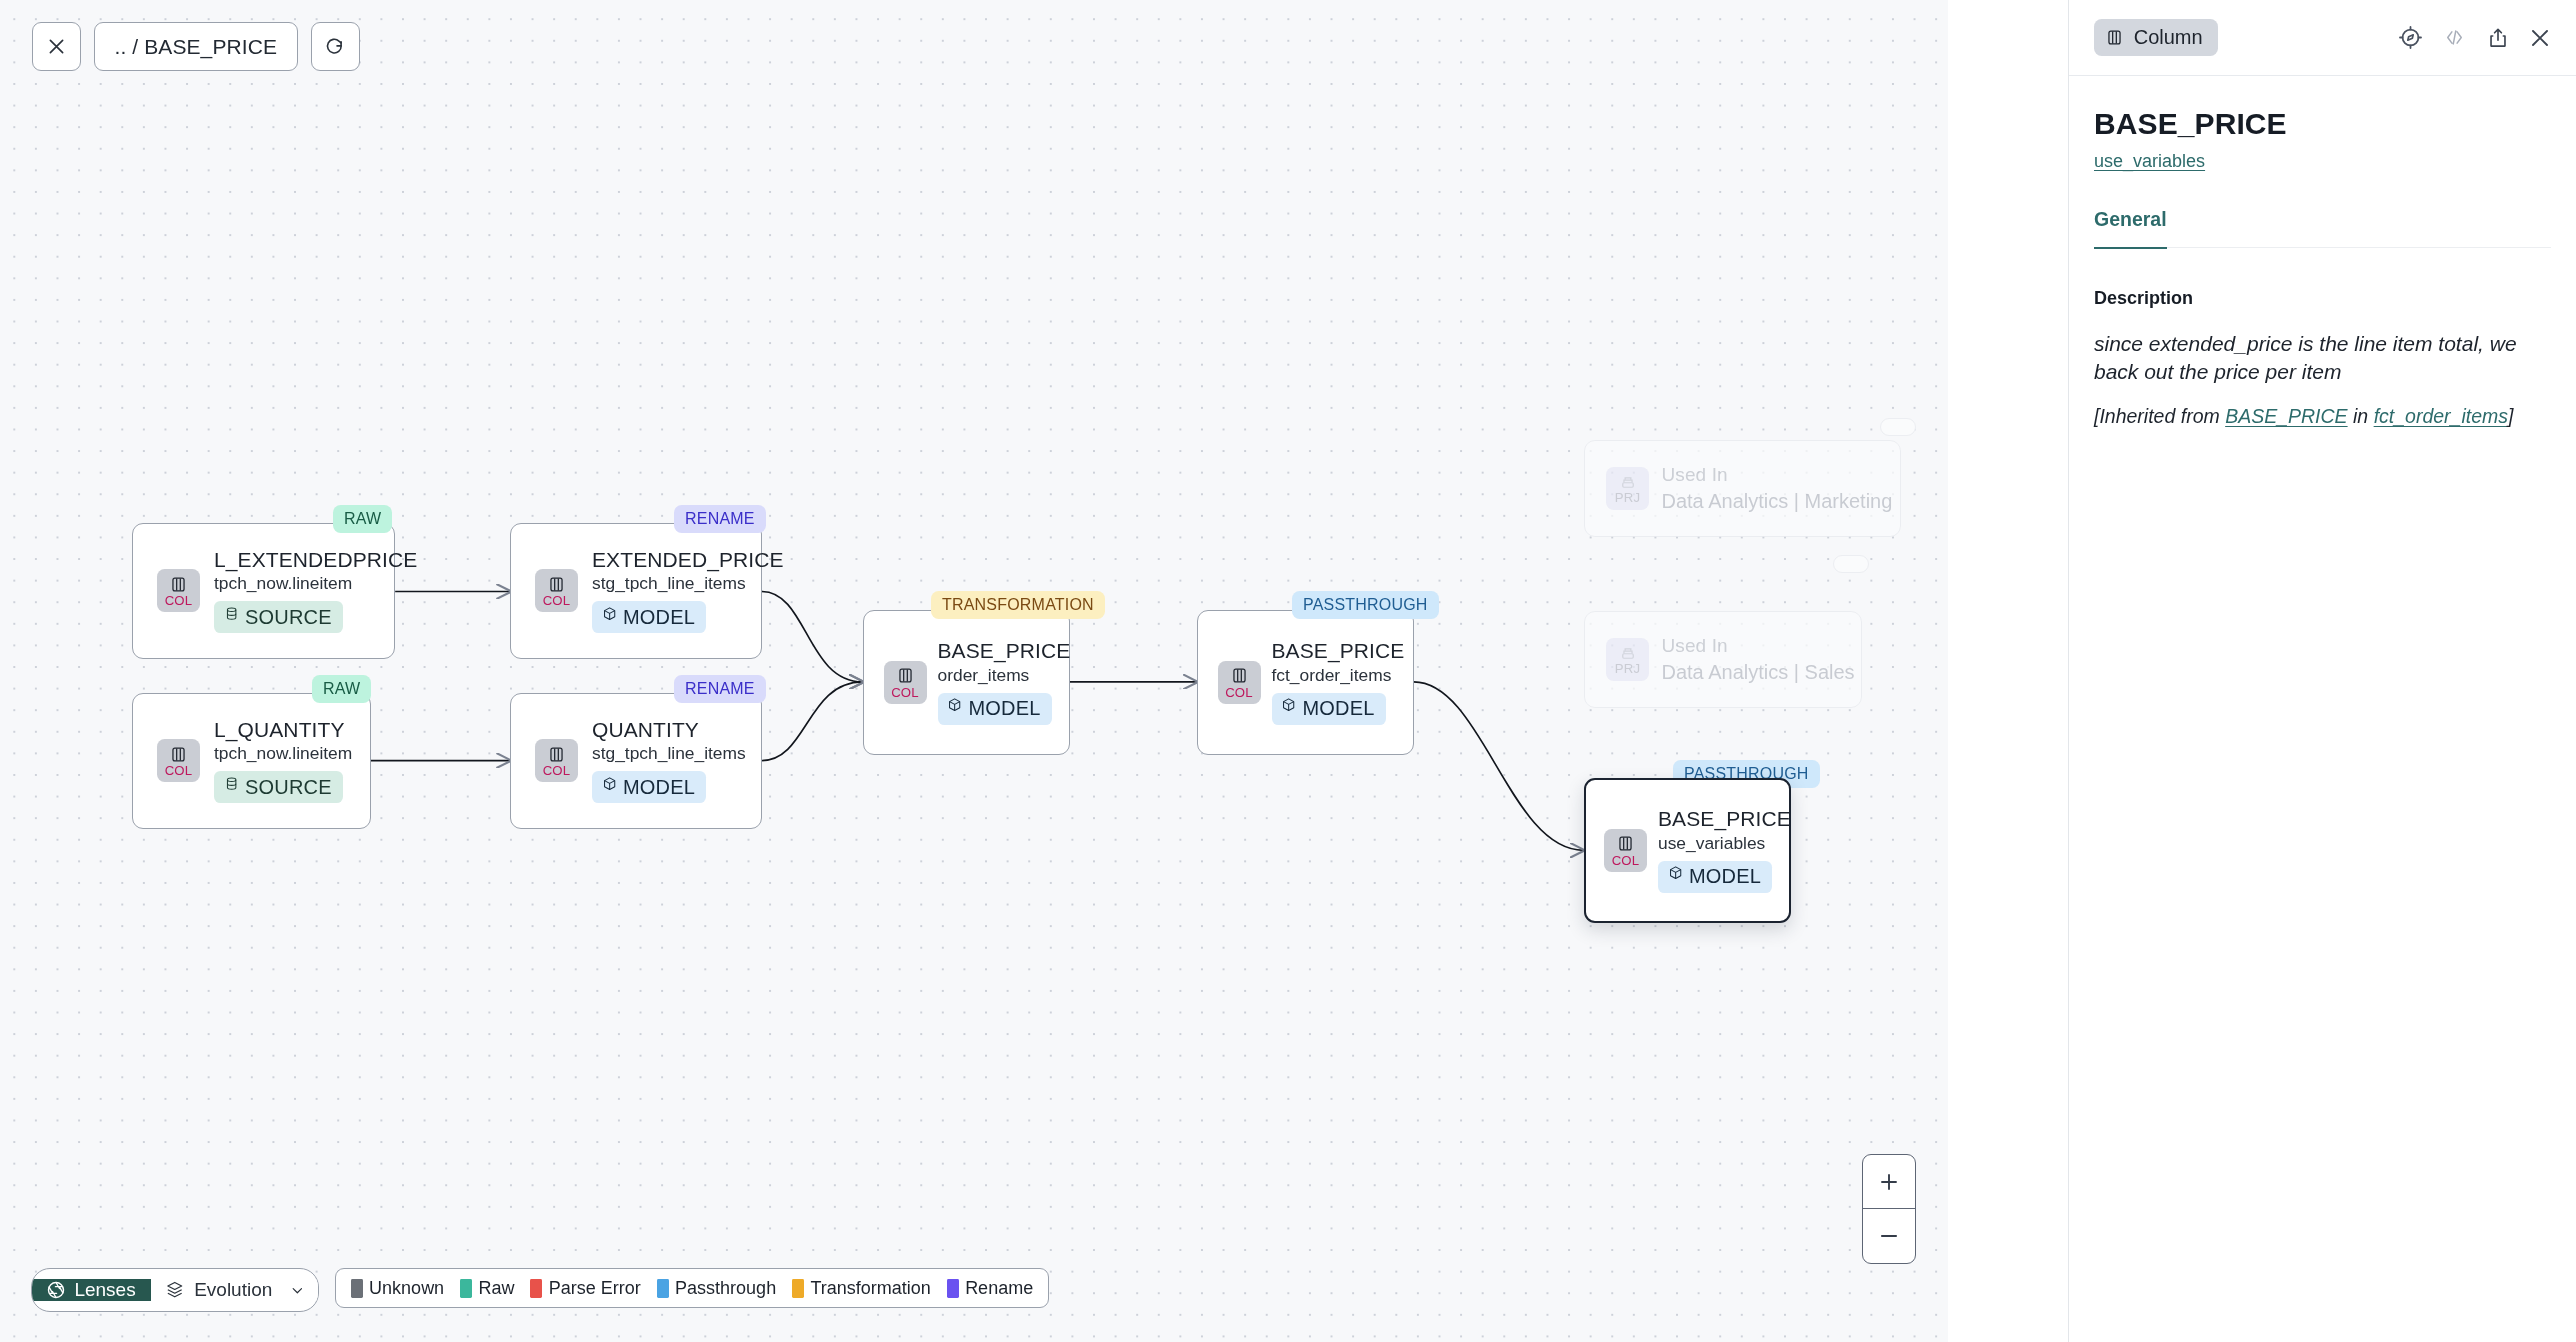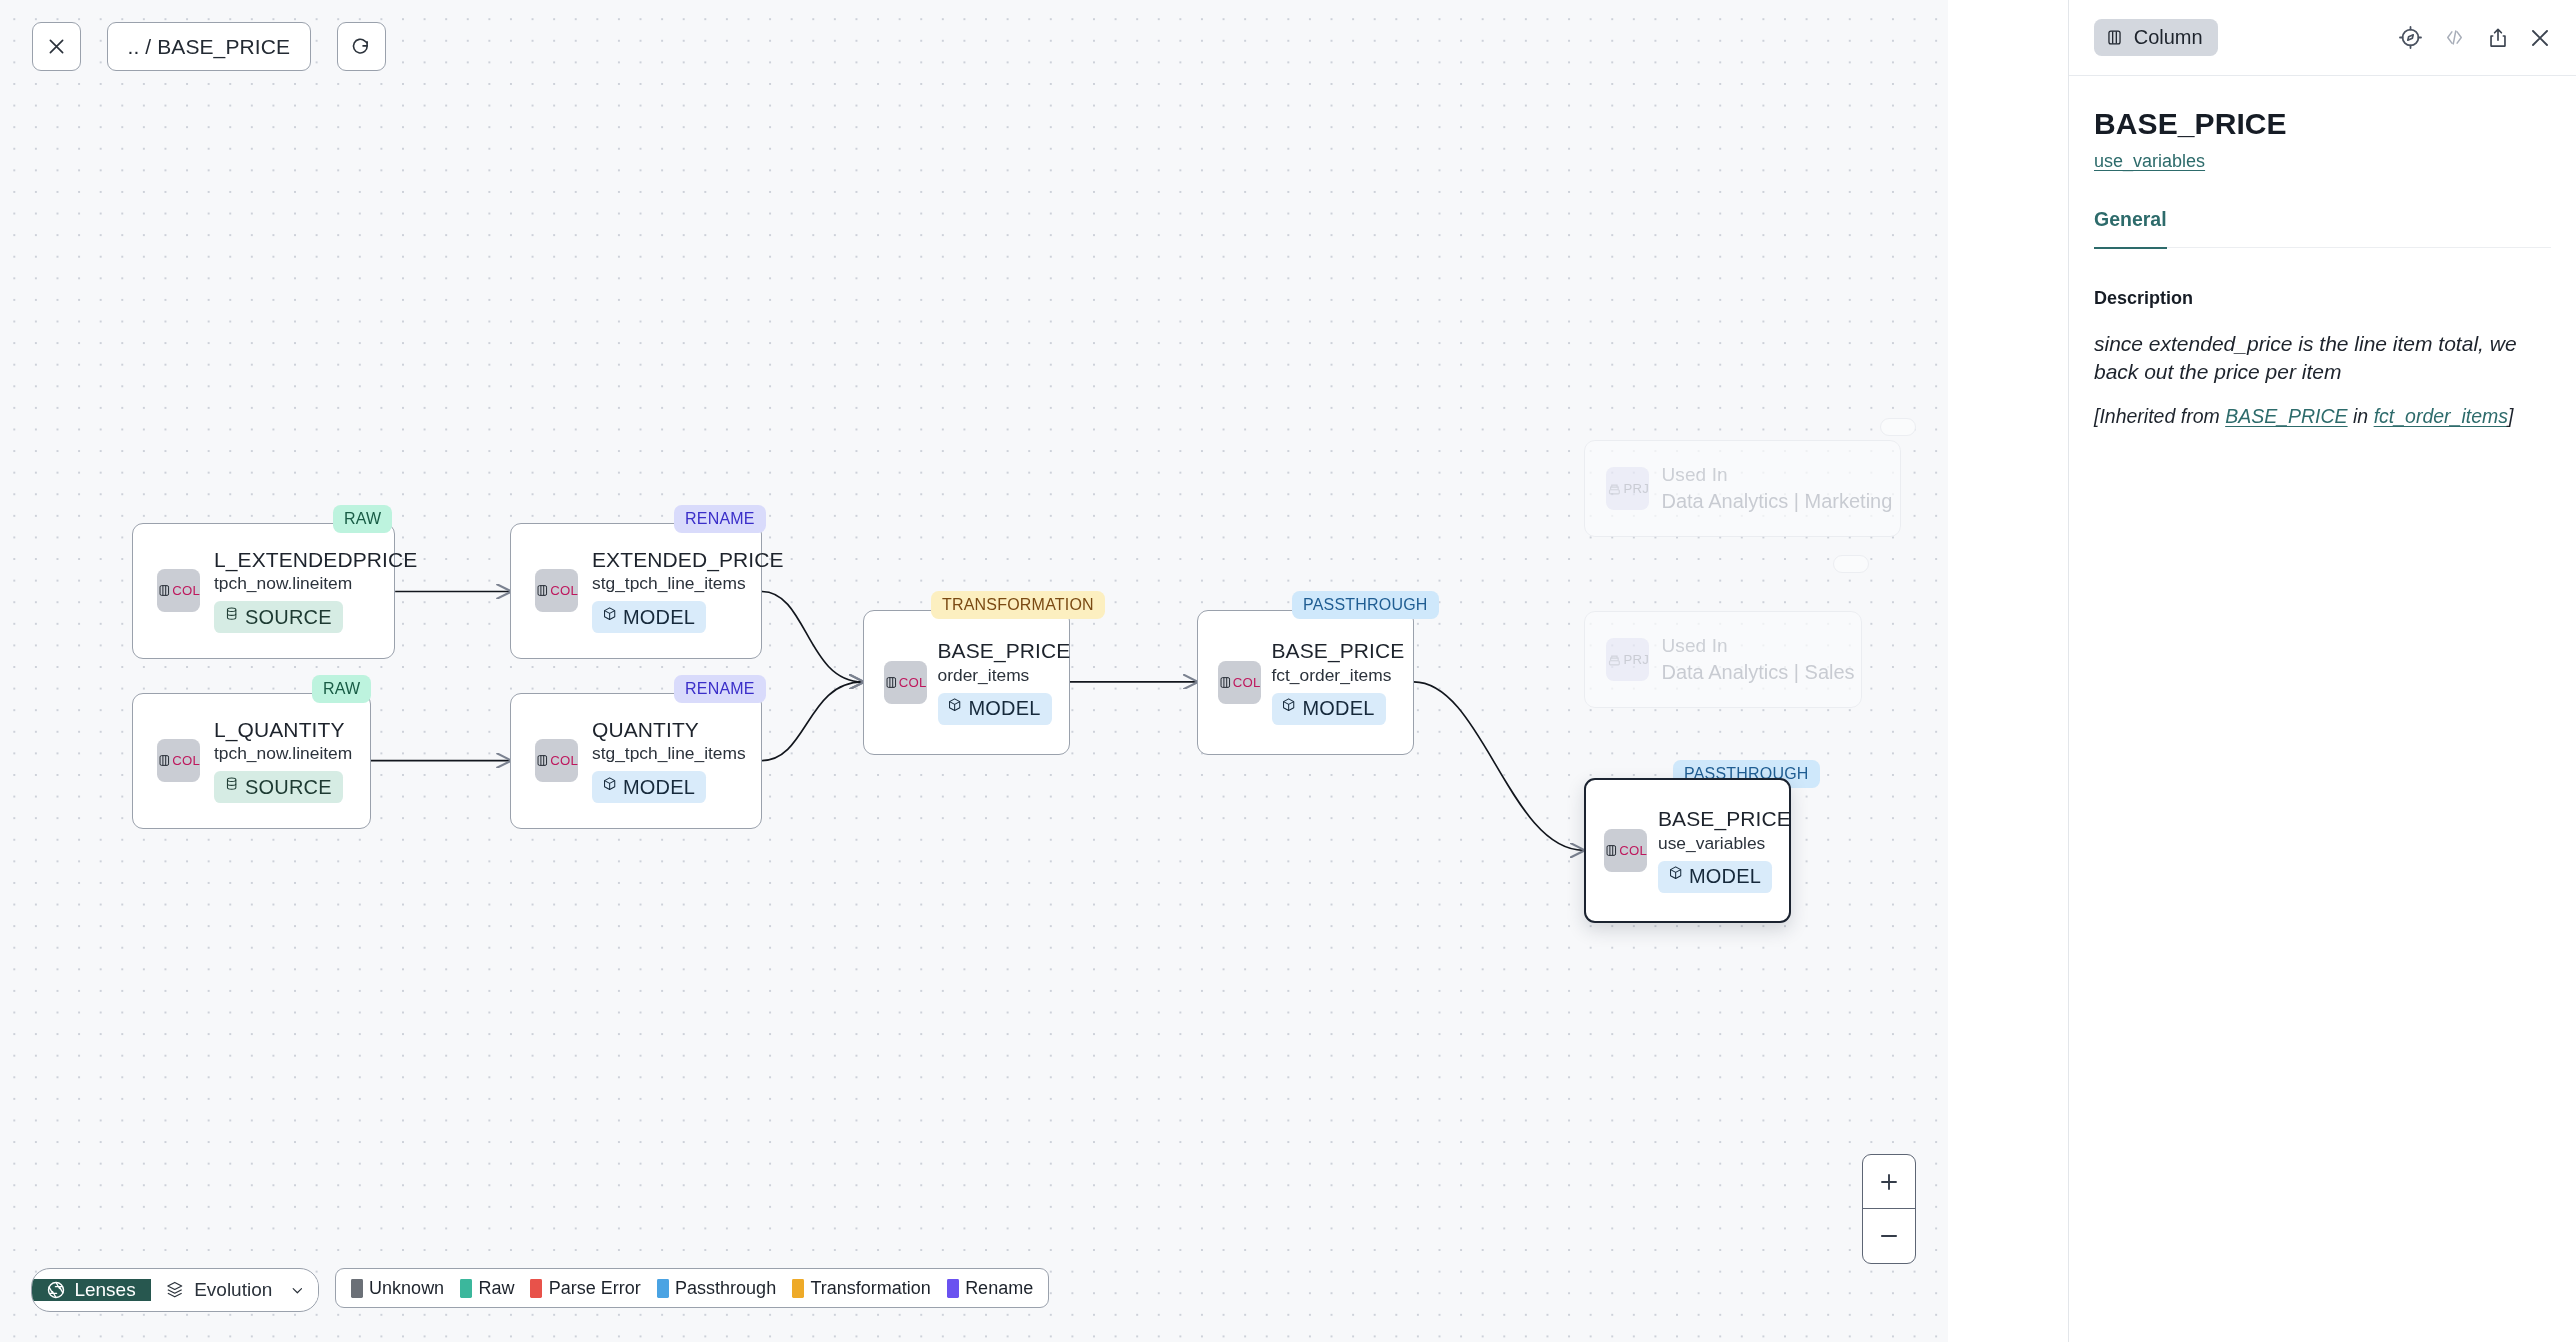--- a/index.html
+++ b/index.html
@@ -17,21 +17,21 @@
     position: absolute; left: 0; top: 0;
     width: 1948px; height: 1343px;
     background-color: #f7f8fa;
     background-image: radial-gradient(circle, #cdd1d9 1px, transparent 1px);
     background-size: 21.6px 21.6px;
     background-position: 3.5px 8.4px;
     overflow: hidden;
   }
 
   
-  .ctl-row { position: absolute; left: 32px; top: 22px; display: flex; align-items: center; gap: 26px; z-index: 40;}
+  .ctl-row { position: absolute; left: 32px; top: 22px; display: flex; align-items: center; gap: 13px; z-index: 40;}
   .ctl-btn {
     background: #ffffff;
     border: 1.1px solid #9aa1ac;
     border-radius: 9px;
     height: 49px;
     display: flex; align-items: center; justify-content: center;
     color: #333b47;
     cursor: pointer;
   }
   .ctl-btn.square { width: 49px; }
@@ -53,21 +53,21 @@
     border: 2.4px solid #1b2330;
     box-shadow: 0 7px 18px rgba(30,40,60,.17);
     z-index: 22;
   }
   .node .node-inner { display: flex; align-items: center; gap: 14px; padding-left: 24px; }
 
   .kind-chip {
     width: 43px; height: 43px;
     background: #cacdd4;
     border-radius: 7.7px;
-    display: flex; flex-direction: row; align-items: center; justify-content: center;
+    display: flex; flex-direction: column; align-items: center; justify-content: center;
     gap: 0.7px;
     flex: 0 0 auto;
   }
   .kind-chip .kc-label { font-size: 13.2px; color: #be185d; letter-spacing: 0.2px; line-height: 1; }
   .kind-chip svg { display: block; }
 
   .node-texts { display: flex; flex-direction: column; gap: 3.5px; }
   .node-title { font-size: 21px; color: #1d232c; letter-spacing: 0.1px; line-height: 1.05; }
   .node-sub   { font-size: 17.4px; color: #2b323b; line-height: 1.05; }
 

